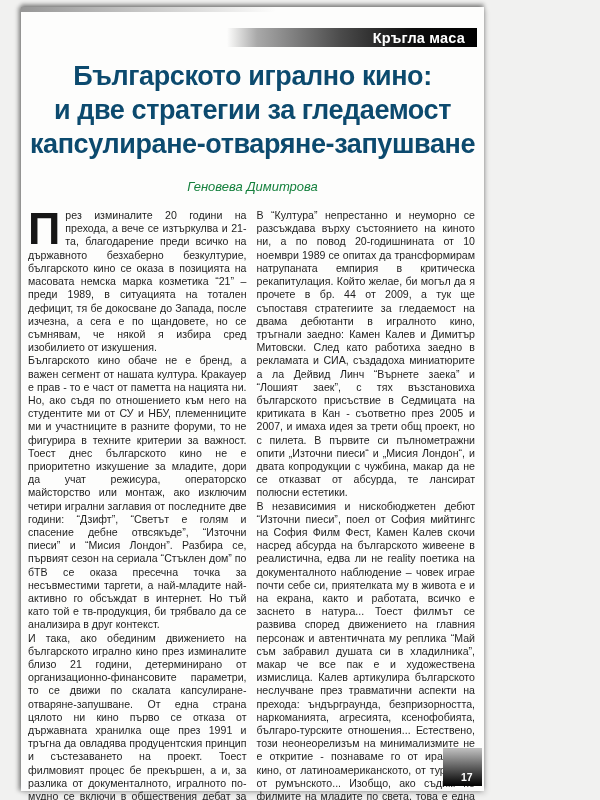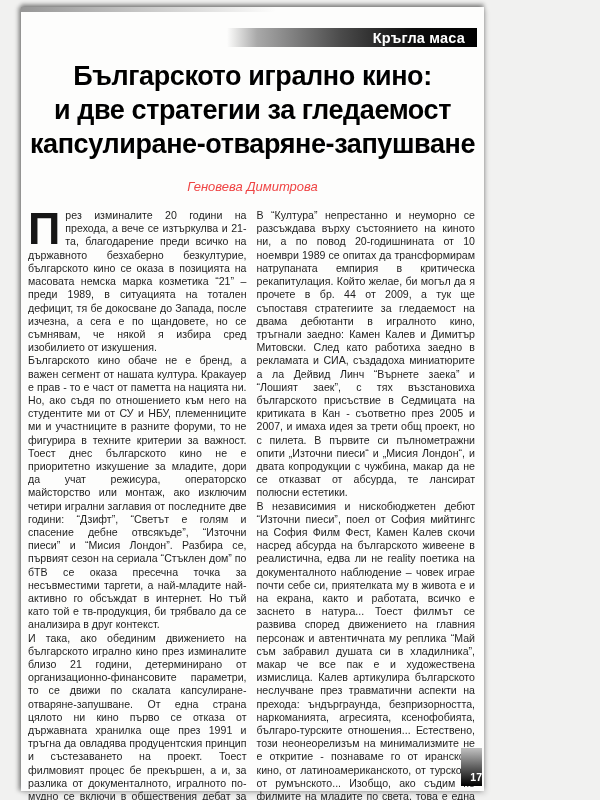--- a/index.html
+++ b/index.html
@@ -53,33 +53,33 @@
   .section-banner-label {
     color: #ffffff;
     font-weight: bold;
     font-size: 14.5px;
     padding-right: 12px;
     letter-spacing: 0.2px;
   }
   .article-title {
     margin-top: 52px;
     text-align: center;
-    color: #000000;
+    color: #0c4a6e;
     font-weight: bold;
     font-size: 27px;
     line-height: 34px;
     letter-spacing: -0.4px;
   }
   .article-title span { display: block; }
   .author-byline {
     margin-top: 15px;
     text-align: center;
     font-style: italic;
     font-size: 13px;
-    color: #ef4444;
+    color: #15803d;
   }
   .columns {
     display: flex;
     gap: 10px;
     padding: 0 9px 0 7px;
     margin-top: 15px;
   }
   .col {
     flex: 1 1 0;
     font-size: 10.6px;
@@ -98,21 +98,22 @@
   }
   .page-num-block {
     position: absolute;
     right: 2px;
     bottom: 5px;
     width: 21px;
     height: 38px;
     background: linear-gradient(to bottom, #c2c2c2 0%, #7d7d7d 35%, #1b1b1b 85%, #000 100%);
     display: flex;
     align-items: flex-end;
-    justify-content: flex-end;
+    justify-content: flex-start;
+    padding-left: 18px;
   }
   .page-num {
     color: #ffffff;
     font-weight: bold;
     font-size: 10.5px;
     padding-bottom: 3px;
   }
 </style>
 </head>
 <body>

